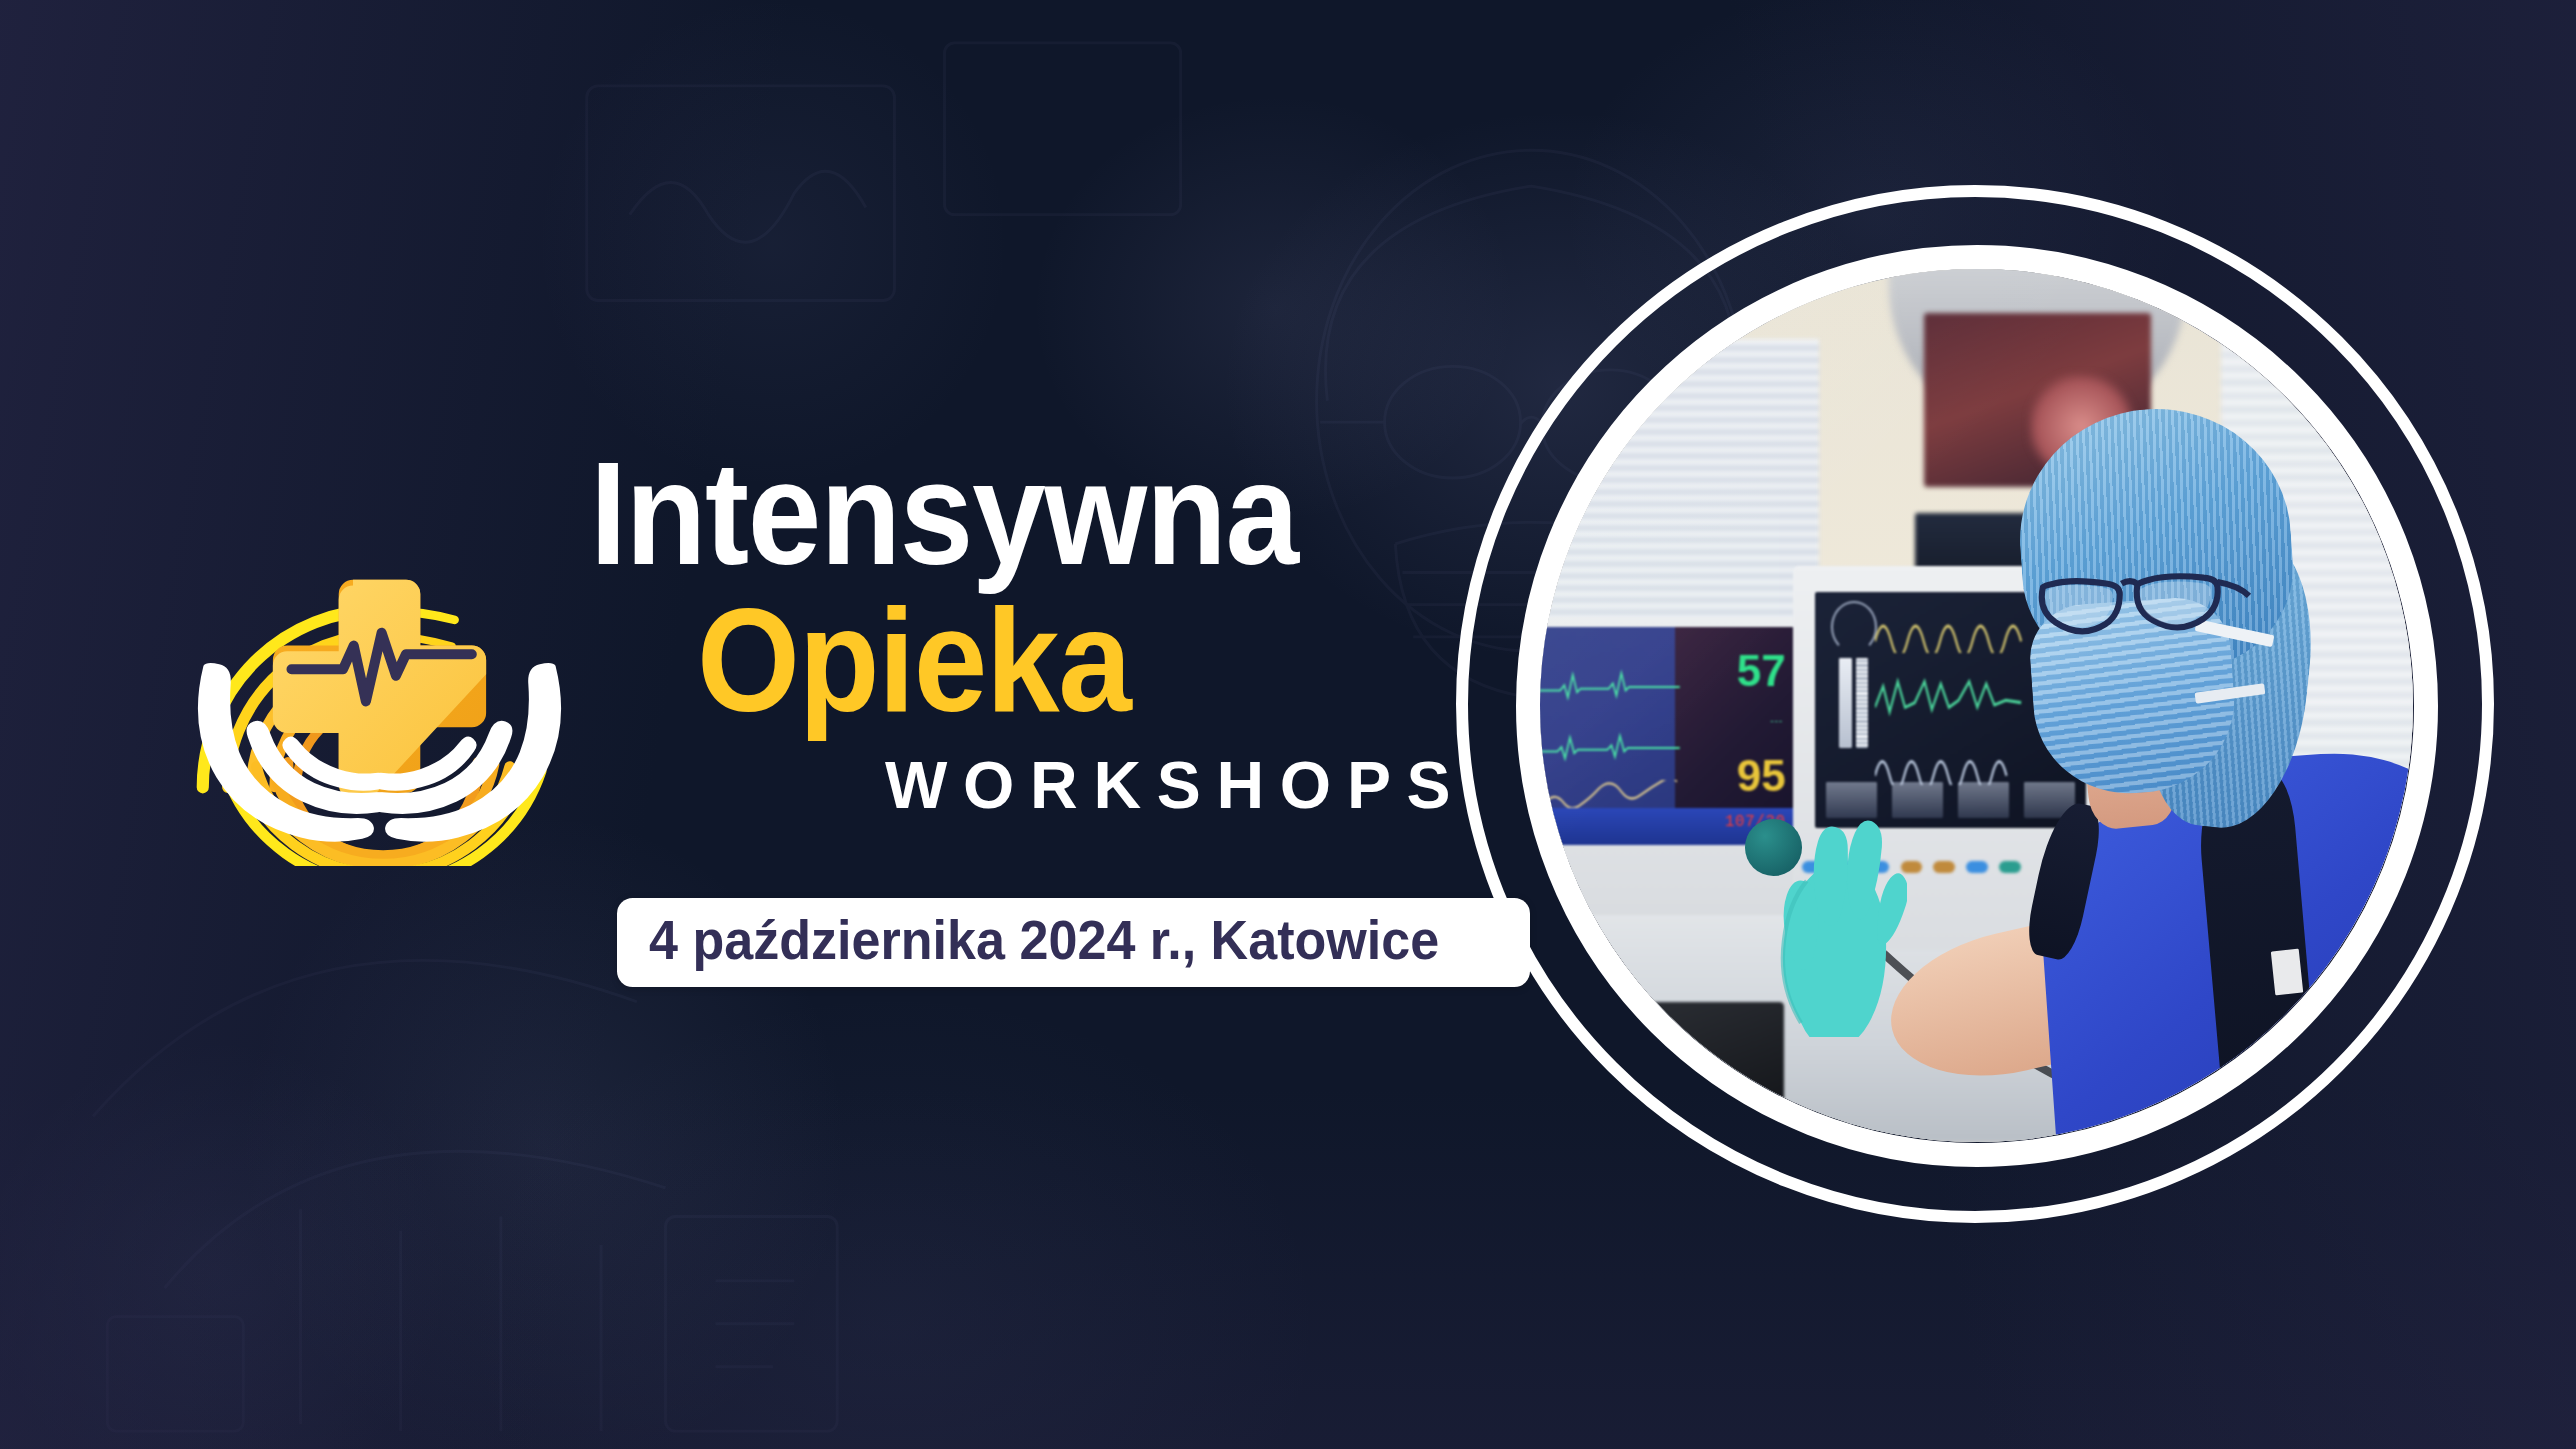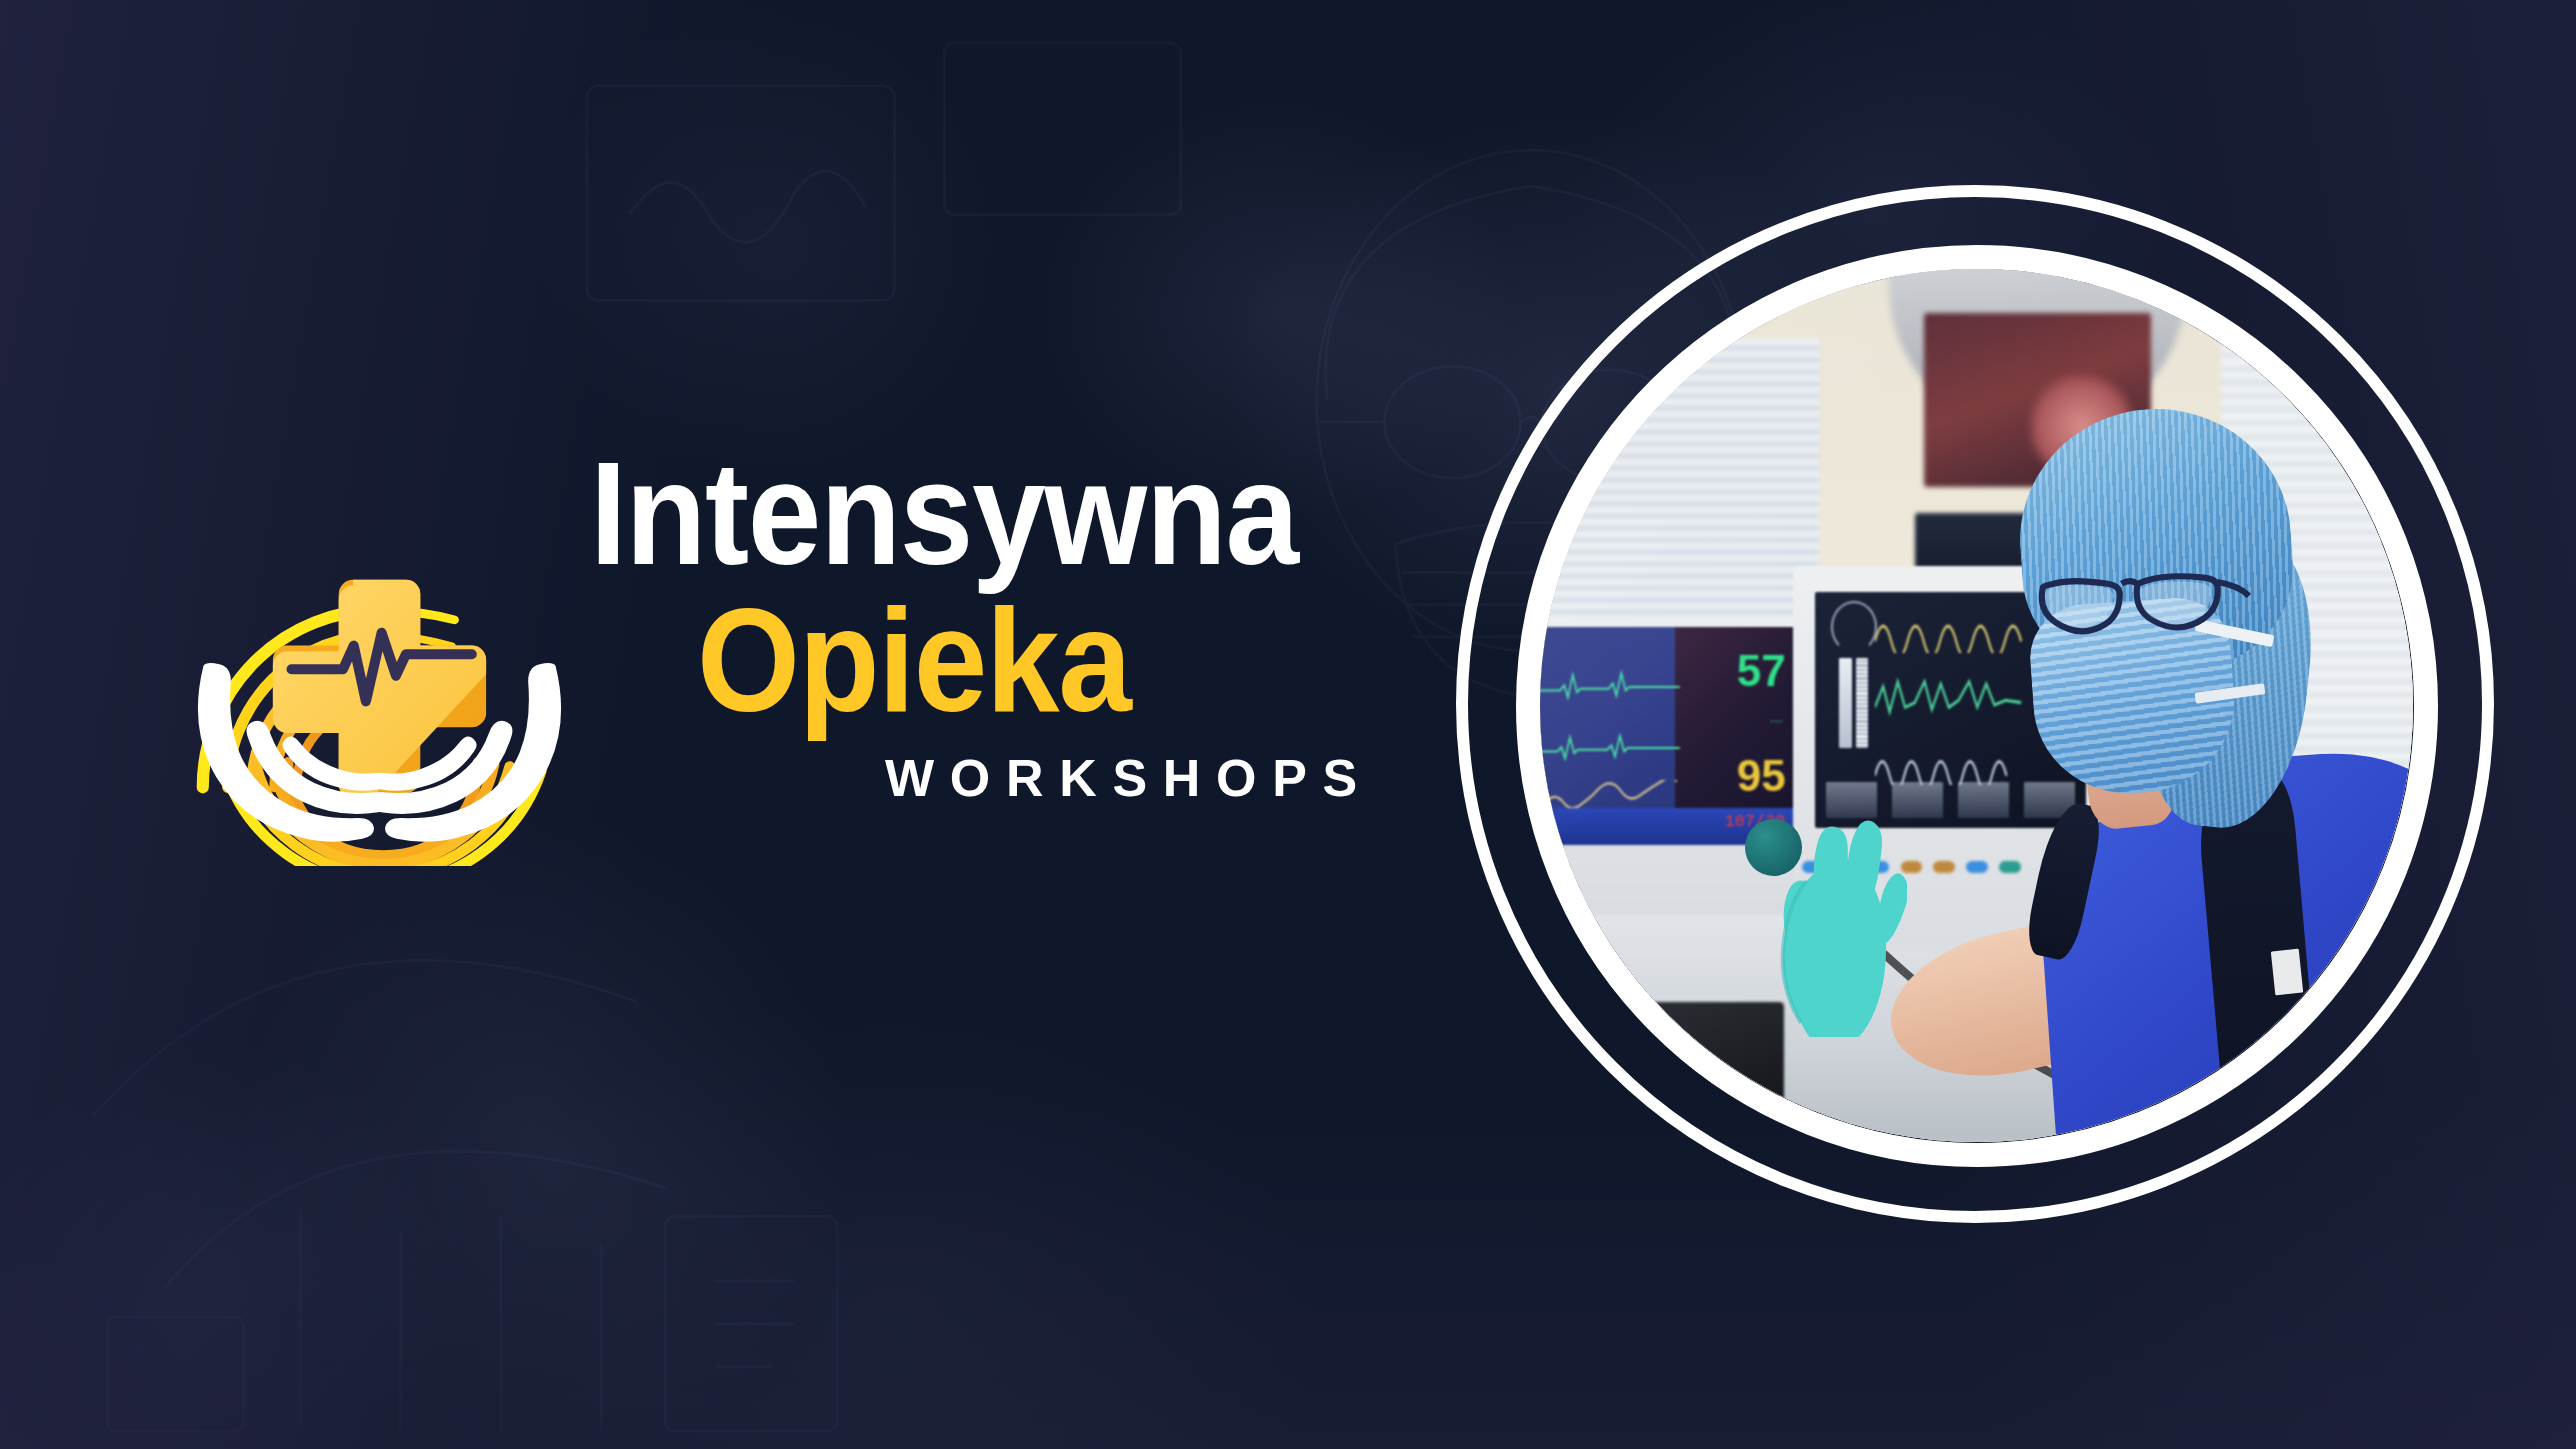--- a/index.html
+++ b/index.html
@@ -61,21 +61,21 @@
   .line-opieka{
     font-family:"Liberation Sans Narrow","Liberation Sans", sans-serif;
     font-weight:bold; font-size:147px; line-height:.98;
     color:#ffc826; letter-spacing:-1.4px;
     transform:scaleX(.90); transform-origin:left center;
     margin-top:5.7px; margin-left:107px;
     white-space:nowrap;
   }
   .line-workshops{
     font-family:"Liberation Sans","Liberation Sans Narrow", sans-serif;
-    font-weight:bold; font-size:52px; line-height:1;
+    font-weight:bold; font-size:66px; line-height:1;
     color:#ffffff; letter-spacing:15.7px;
     margin-top:20px; margin-left:295px;
     white-space:nowrap;
   }
 
   
   .date-badge{
     position:absolute; left:617px; top:898px;
     background:#ffffff; border-radius:15.7px;
     padding:14.3px 31.5px 18.6px 31.5px;
@@ -505,20 +505,23 @@
       </svg>
     </div>
 
     <div class="wordmark">
       <div class="line-intensywna">Intensywna</div>
       <div class="line-opieka">Opieka</div>
       <div class="line-workshops">WORKSHOPS</div>
     </div>
   </div>
 
+  <div class="date-badge">
+    <span class="date-text">4 października 2024 r., Katowice</span>
+  </div>
 
   <div class="photo-ring-outer"></div>
   <div class="photo-ring-inner"></div>
 
   <div class="photo-clip">
     <div class="photo-scene">
 
       <div class="ps-room"></div>
       <div class="ps-blinds"></div>
       <div class="ps-blinds2"></div>

